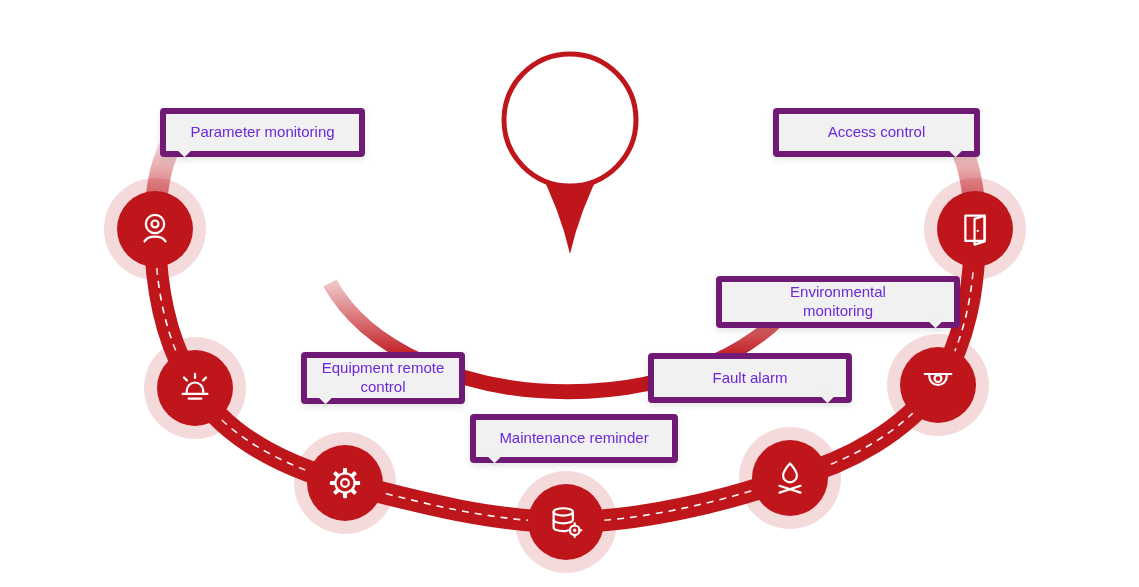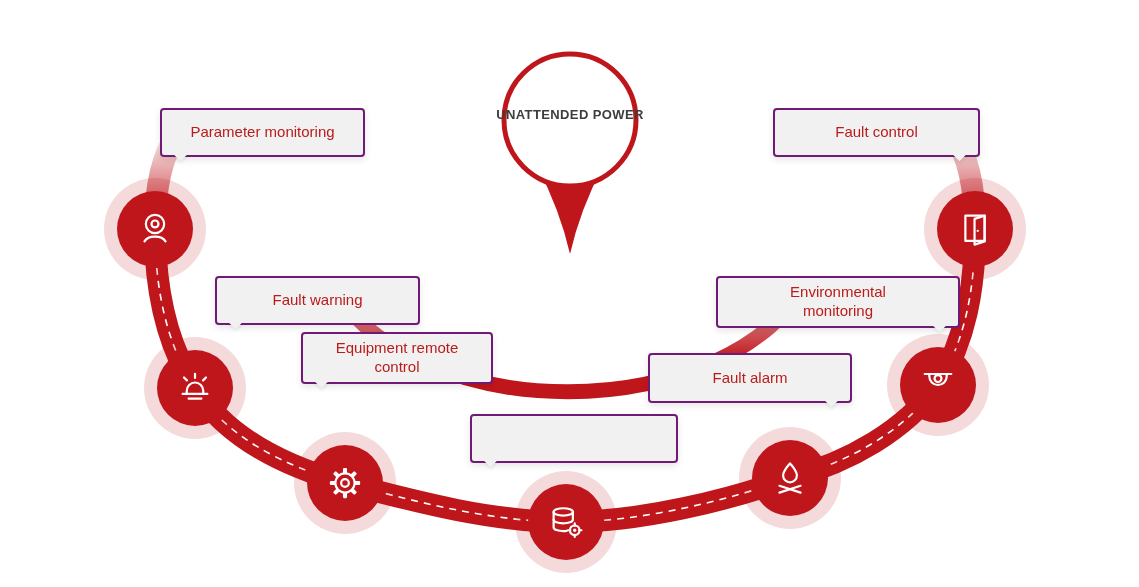--- a/index.html
+++ b/index.html
@@ -21,31 +21,31 @@
   .node svg{width:44px;height:44px;display:block}
   .n1{left:117px;top:191px}
   .n2{left:157px;top:350px}
   .n3{left:307px;top:445px}
   .n4{left:528px;top:484px}
   .n5{left:752px;top:440px}
   .n6{left:900px;top:347px}
   .n7{left:937px;top:191px}
 
   
-  .label{position:absolute;background:#f1f1f1;border:2px solid #701a75;border-radius:4px;
+  .label{position:absolute;background:#f1f1f1;border:6px solid #701a75;border-radius:4px;
     display:flex;align-items:center;justify-content:center;text-align:center;
-    font-size:15px;color:#b91c1c;line-height:1.25;z-index:3;box-shadow:0 3px 7px rgba(0,0,0,.10)}
+    font-size:15px;color:#6d28d9;line-height:1.25;z-index:3;box-shadow:0 3px 7px rgba(0,0,0,.10)}
   .label .txt{display:inline-block}
   .tail{position:absolute;width:11px;height:11px;background:#f1f1f1;transform:rotate(45deg);
     bottom:-4px;z-index:-1;box-shadow:2px 2px 3px rgba(0,0,0,.06)}
   .tail.tl{left:13px}
   .tail.tr{right:13px}
   .l1{left:160px;top:108px;width:205px;height:49px}
   .l2{left:215px;top:276px;width:205px;height:49px}
-  .l3{left:301px;top:332px;width:192px;height:52px}
+  .l3{left:301px;top:352px;width:164px;height:52px}
   .l4{left:470px;top:414px;width:208px;height:49px}
   .l5{left:648px;top:353px;width:204px;height:50px}
   .l6{left:716px;top:276px;width:244px;height:52px}
   .l7{left:773px;top:108px;width:207px;height:49px}
   .l3 .txt{max-width:150px}
   .l6 .txt{max-width:160px}
 
   
   .icon{stroke:#ffffff;fill:none;stroke-width:2.4;stroke-linecap:round;stroke-linejoin:round}
 </style>
@@ -72,49 +72,45 @@
     <path d="M 975 229 C 975 195 970 158 953 134" fill="none" stroke="url(#fadeUp)" stroke-width="22"></path>
 
     <path d="M 155 229 C 155 290 167 345 195 388 C 225 435 280 465 345 483 C 410 500 490 522 566 522 C 640 522 730 500 790 478 C 850 462 905 430 938 385 C 965 340 975 290 975 229" fill="none" stroke="#bf161c" stroke-width="22"></path>
     <path d="M 155 229 C 155 290 167 345 195 388 C 225 435 280 465 345 483 C 410 500 490 522 566 522 C 640 522 730 500 790 478 C 850 462 905 430 938 385 C 965 340 975 290 975 229" fill="none" stroke="#ffffff" stroke-width="1.6" stroke-dasharray="7 6"></path>
 
     <path d="M 537 166 Q 560 210 570 254 Q 580 210 603 166 Z" fill="#bf161c"></path>
     <circle cx="570" cy="120" r="66" fill="#ffffff" stroke="#bf161c" stroke-width="5"></circle>
   </svg>
 
   <div class="center-title">
-    <div>UNATTENDED POWER</div>
   </div>
 
   <div class="label l1">
     <span class="tail tl"></span>
     <span class="txt">Parameter monitoring</span>
-  </div>
-  <div class="label l2">
-    <span class="tail tl"></span>
-    <span class="txt">Fault warning</span>
   </div>
   <div class="label l3">
     <span class="tail tl"></span>
     <span class="txt">Equipment remote control</span>
   </div>
   <div class="label l4">
     <span class="tail tl"></span>
+    <span class="txt">Maintenance reminder</span>
   </div>
   <div class="label l5">
     <span class="tail tr"></span>
     <span class="txt">Fault alarm</span>
   </div>
   <div class="label l6">
     <span class="tail tr"></span>
     <span class="txt">Environmental monitoring</span>
   </div>
   <div class="label l7">
     <span class="tail tr"></span>
-    <span class="txt">Fault control</span>
+    <span class="txt">Access control</span>
   </div>
 
   <div class="node n1">
     <svg class="icon" viewBox="0 0 48 48">
       <circle cx="24" cy="18.5" r="10"></circle>
       <circle cx="24" cy="18.5" r="3.8"></circle>
       <path d="M12.5 37.5 C16.5 30.5 31.5 30.5 35.5 37.5"></path>
     </svg>
   </div>
 

